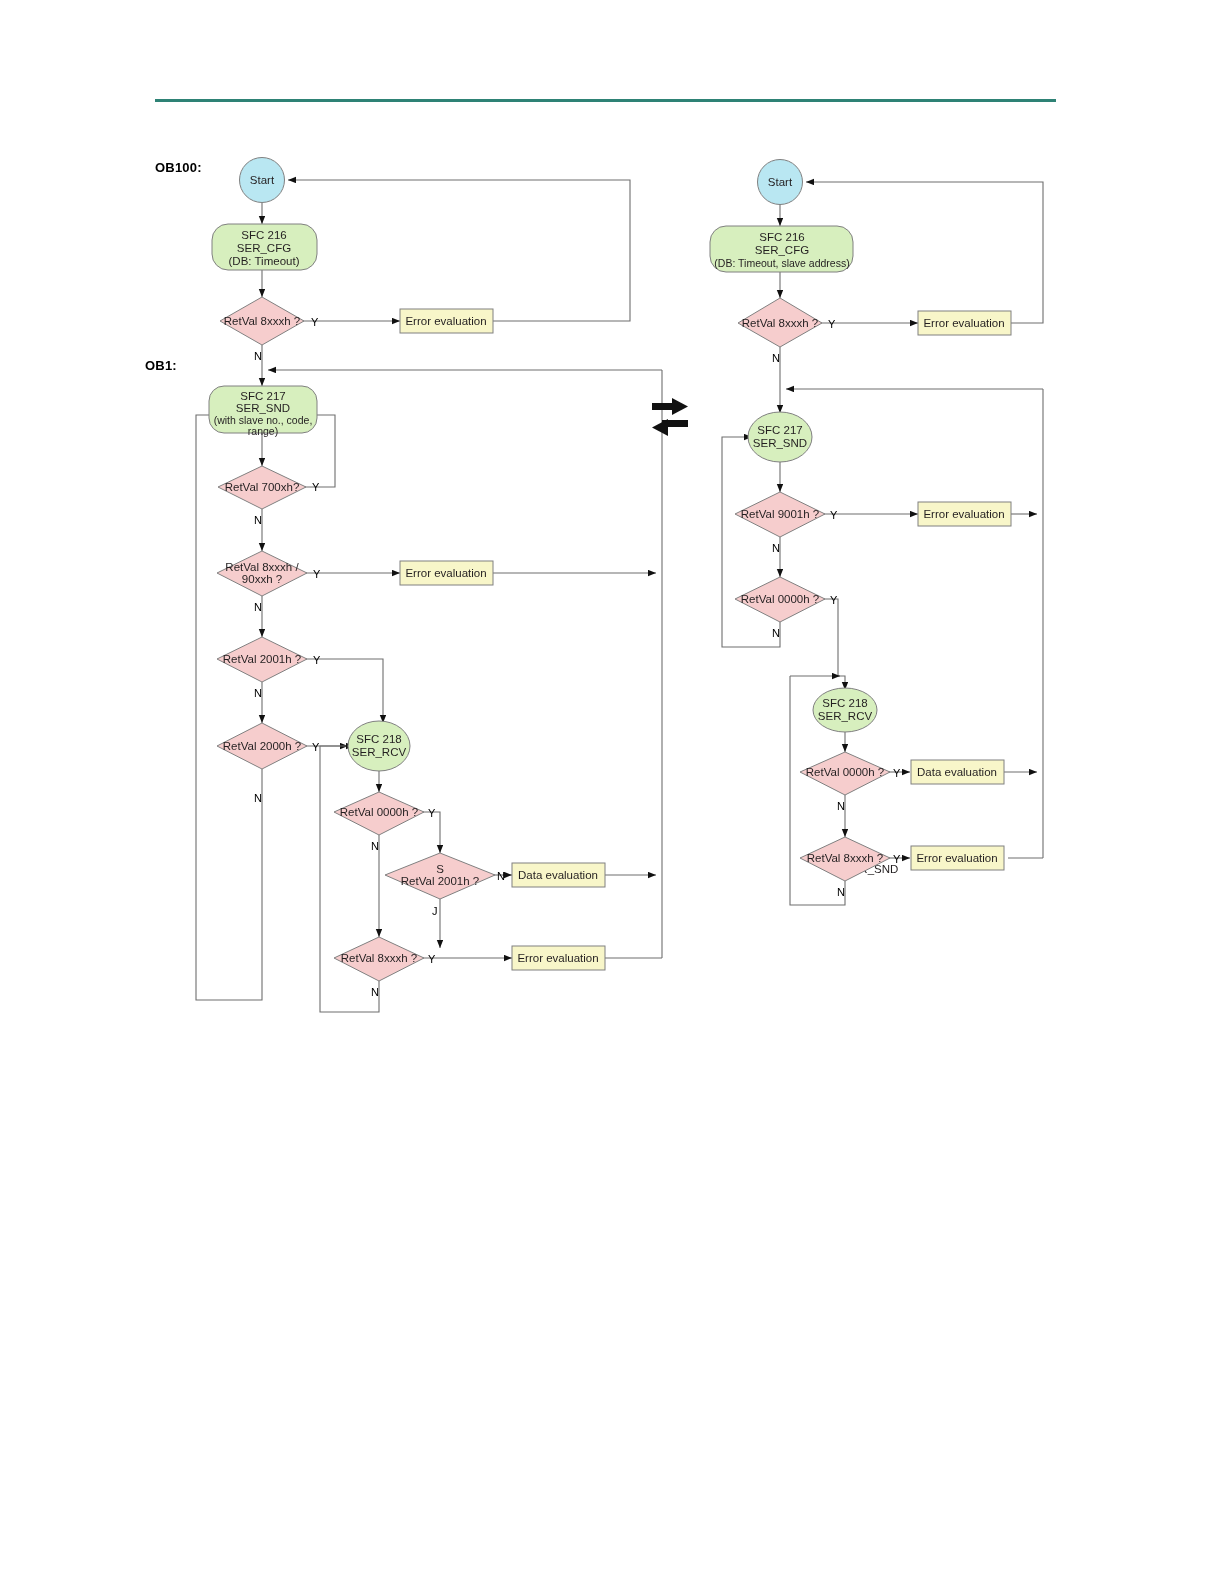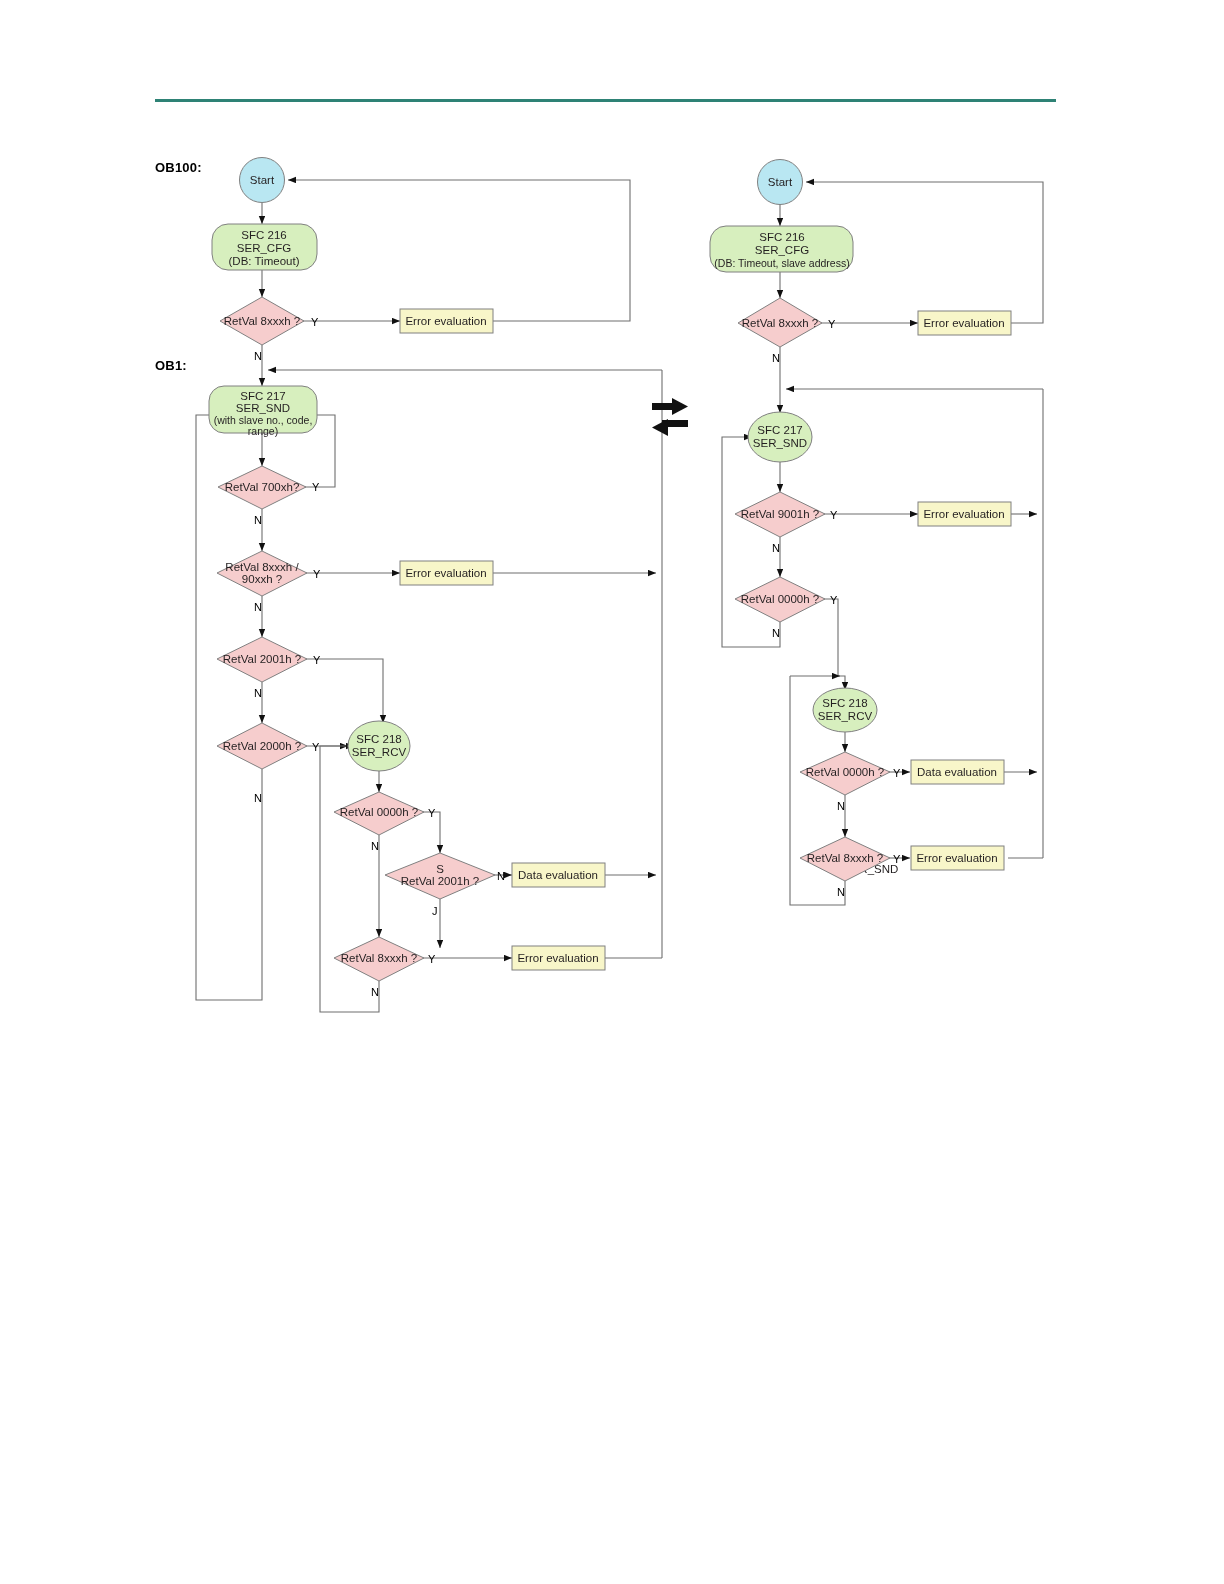--- a/index.html
+++ b/index.html
@@ -16,21 +16,21 @@
   .ln{stroke:#6e6e6e;stroke-width:1.1;fill:none;}
 </style>
 </head>
 <body>
 
 <div id="page">
 
   <div class="rule" style="left:155px;top:99px;width:901px;"></div>
 
   <div class="oblabel" style="left:155px;top:160px;">OB100:</div>
-  <div class="oblabel" style="left:155px;top:358px;">OB1:</div>
+  <div class="oblabel" style="left:145px;top:358px;">OB1:</div>
 
   <svg width="1224" height="1584">
     <defs>
       <marker id="ah" markerWidth="9" markerHeight="9" refX="8" refY="3.2" orient="auto" markerUnits="userSpaceOnUse">
         <path d="M0,0 L8,3.2 L0,6.4 z" fill="#111"></path>
       </marker>
     </defs>
 
     <g>
 

